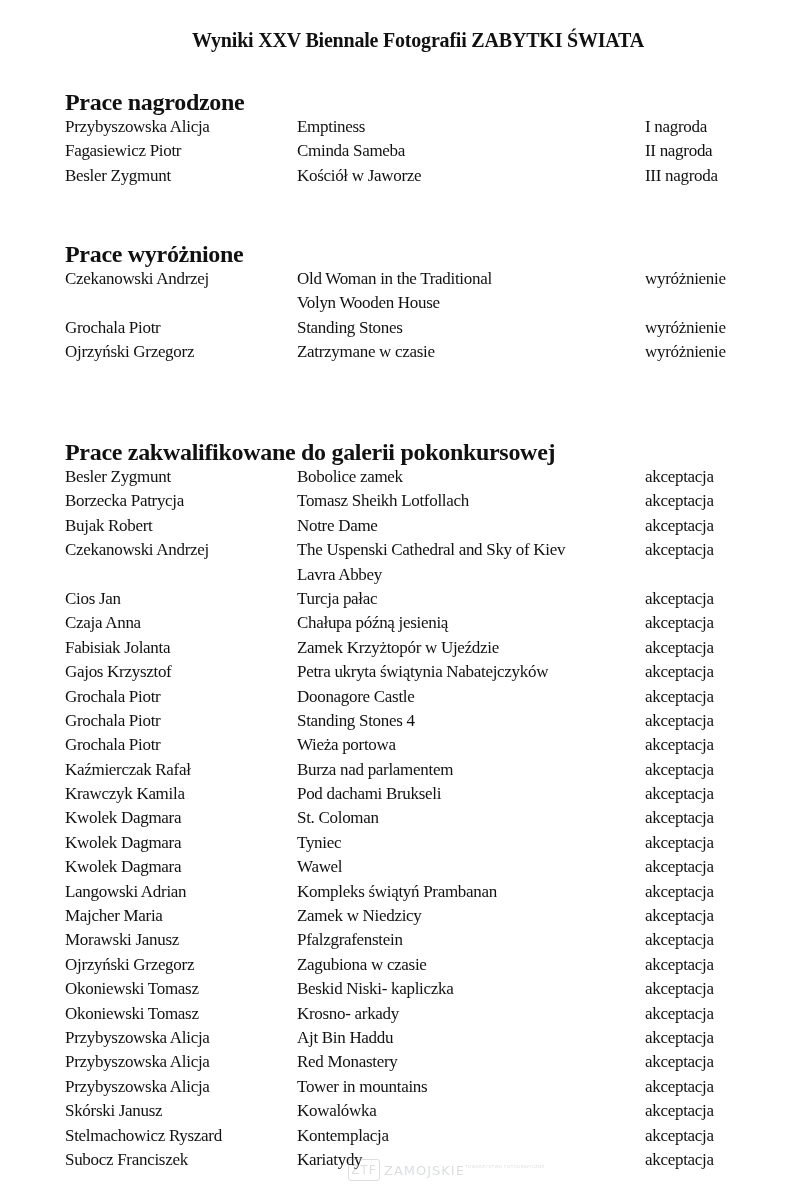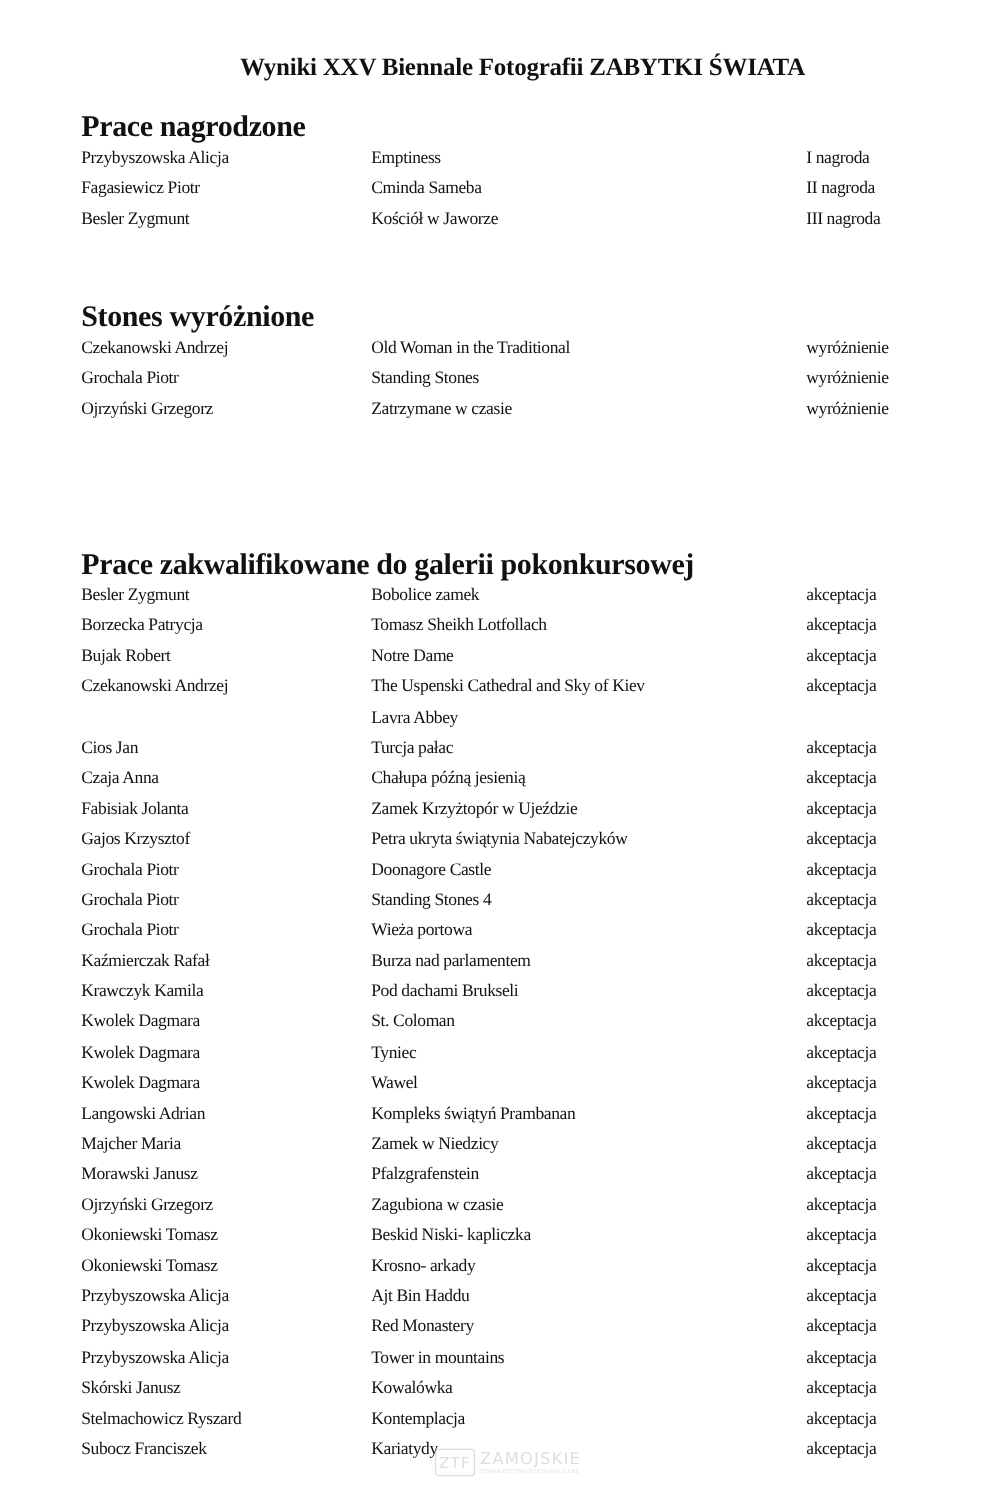--- a/index.html
+++ b/index.html
@@ -4,39 +4,39 @@
 <style>
   html, body { margin: 0; padding: 0; background: #ffffff; }
   body {
     width: 798px; height: 1200px; position: relative; overflow: hidden;
     font-family: "Liberation Serif", "DejaVu Serif", serif;
     color: #111111;
   }
   .title {
     position: absolute; left: 0; top: 29px; width: 798px;
     padding-left: 38px; box-sizing: border-box;
-    text-align: center; font-weight: bold; font-size: 20px; letter-spacing: -0.2px; margin-top: 14px;
+    text-align: center; font-weight: bold; font-size: 20px; letter-spacing: -0.2px;
   }
   .section { position: absolute; left: 65px; width: 700px; }
   .section-heading { font-weight: bold; font-size: 24px; height: 26px; line-height: 26px; letter-spacing: -0.3px; }
-  .row { position: relative; height: 24.4px; line-height: 24.4px; font-size: 14px; letter-spacing: -0.3px; text-align: right; }
+  .row { position: relative; height: 24.4px; line-height: 24.4px; font-size: 17px; letter-spacing: -0.3px; text-align: right; }
   .row .c1 { position: absolute; left: 0; white-space: nowrap; }
   .row .c2 { position: absolute; left: 232px; white-space: nowrap; }
   .row .c3 { position: absolute; left: 580px; white-space: nowrap; }
   .row.cont { }
   .watermark {
     position: absolute; left: 348px; top: 1158px; height: 24px; display: flex; align-items: center; gap: 4px;
     opacity: 0.35;
   }
   .wm-box {
     border: 1.5px solid #9aa0a6; border-radius: 3px; width: 30px; height: 20px;
     font-family: "DejaVu Sans", sans-serif; font-size: 12px; color: #9aa0a6;
     display: flex; align-items: center; justify-content: center; letter-spacing: 1px;
   }
-  .wm-text { display: flex; flex-direction: column; line-height: 1; }
+  .wm-text { display: flex; line-height: 1; }
   .wm-main { font-family: "DejaVu Sans", sans-serif; font-size: 13px; color: #9aa0a6; letter-spacing: 1px; }
   .wm-sub { font-family: "DejaVu Sans", sans-serif; font-size: 4px; color: #9aa0a6; letter-spacing: 0.5px; margin-top: 1px; }
 </style>
 </head>
 <body>
 
 <div class="title">Wyniki XXV Biennale Fotografii ZABYTKI ŚWIATA</div>
 
 <div class="section" id="sec0" style="top:89px;">
   <div class="section-heading">Prace nagrodzone</div>
@@ -53,26 +53,31 @@
       </div>
       <div class="row">
         <span class="c1">Besler Zygmunt</span>
         <span class="c2">Kościół w Jaworze</span>
         <span class="c3">III nagroda</span>
       </div>
     </div>
 </div>
 
 <div class="section" id="sec1" style="top:241px;">
-  <div class="section-heading">Stones wyróżnione</div>
+  <div class="section-heading">Prace wyróżnione</div>
   <div class="rows">
       <div class="row">
         <span class="c1">Czekanowski Andrzej</span>
         <span class="c2">Old Woman in the Traditional</span>
         <span class="c3">wyróżnienie</span>
+      </div>
+      <div class="row cont">
+        <span class="c1"></span>
+        <span class="c2">Volyn Wooden House</span>
+        <span class="c3"></span>
       </div>
       <div class="row">
         <span class="c1">Grochala Piotr</span>
         <span class="c2">Standing Stones</span>
         <span class="c3">wyróżnienie</span>
       </div>
       <div class="row">
         <span class="c1">Ojrzyński Grzegorz</span>
         <span class="c2">Zatrzymane w czasie</span>
         <span class="c3">wyróżnienie</span>

